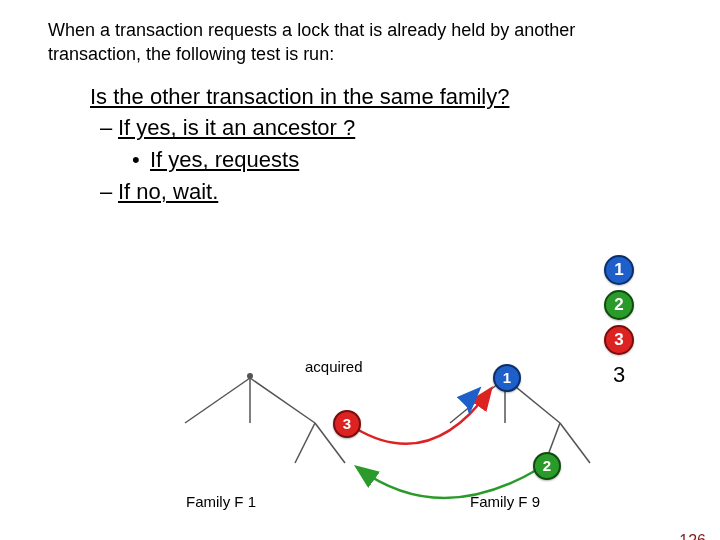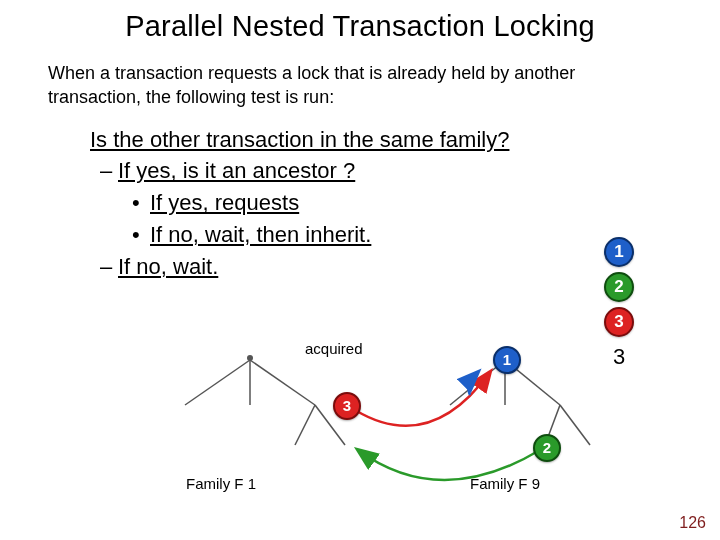--- a/index.html
+++ b/index.html
@@ -106,34 +106,30 @@
     bottom: 8px;
     font: 16px Arial, sans-serif;
     color: #7f1d1d;
   }
 </style>
 </head>
 <body>
 
 <div class="slide">
 
-  <div class="title">Parallel Nested Transaction Locking</div>
 
   <div class="intro">When a transaction requests a lock that is already held by another transaction, the following test is run:</div>
 
   <div class="question-block">
     <div class="question">Is the other transaction in the same family?</div>
     <div class="dash-line">
       <span class="dash">–</span><span>If yes, is it an ancestor ?</span>
     </div>
     <div class="dot-line">
       <span class="dot">•</span><span>If yes, requests</span>
-    </div>
-    <div class="dot-line">
-      <span class="dot">•</span><span>If no, wait, then inherit.</span>
     </div>
     <div class="dash-line">
       <span class="dash">–</span><span>If no, wait.</span>
     </div>
   </div>
 
   <div class="side-nums">
     <span class="num-badge nb1">1</span>
     <span class="num-badge nb2">2</span>
     <span class="num-badge nb3">3</span>

